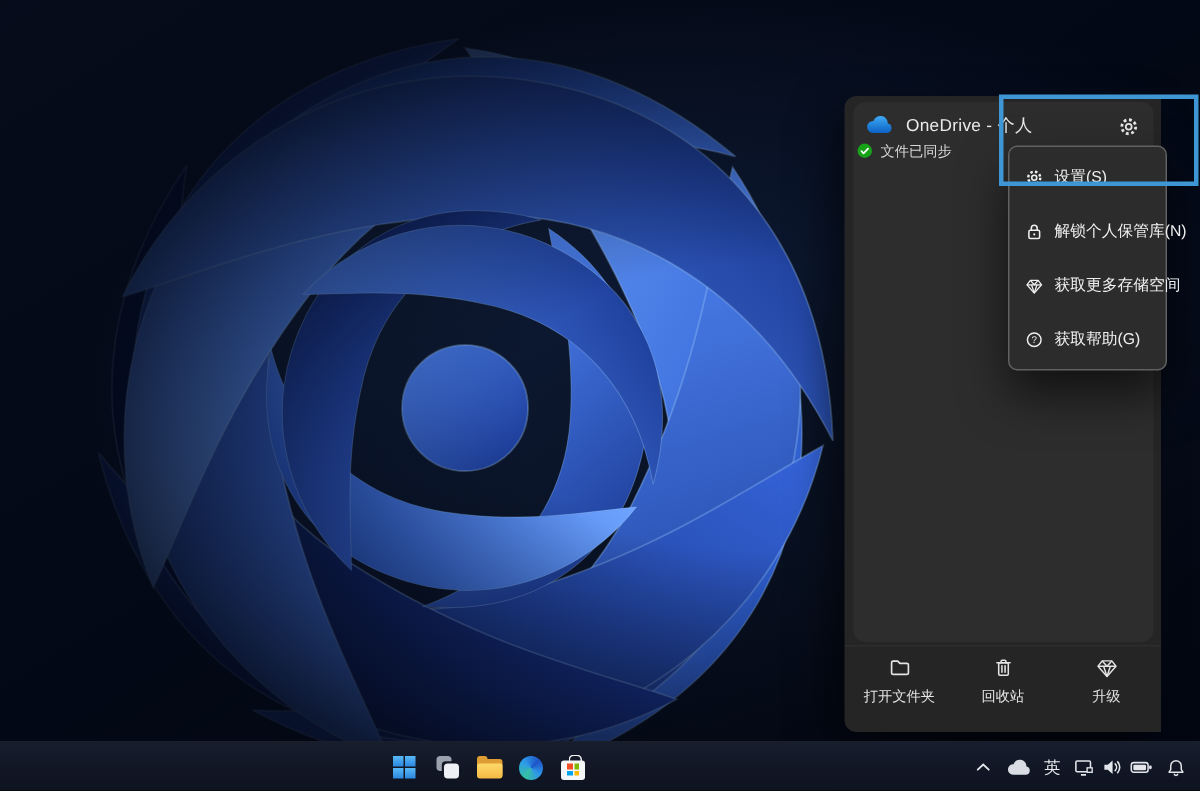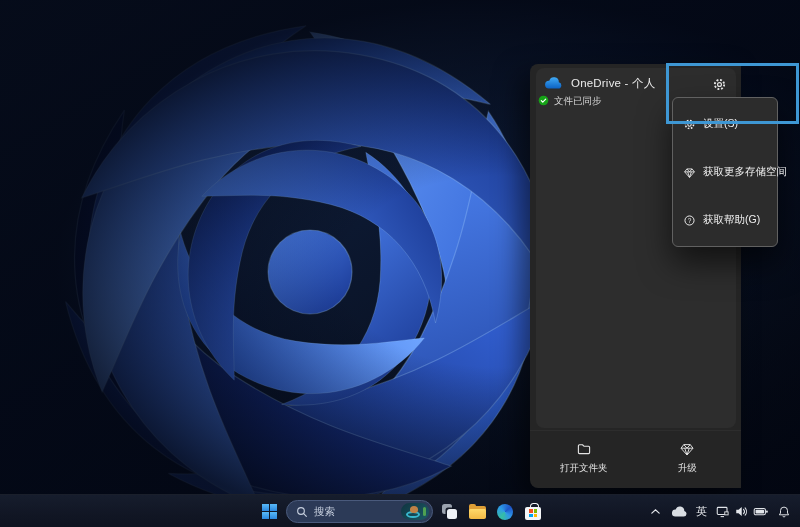--- a/index.html
+++ b/index.html
@@ -44,21 +44,21 @@
     border:1.5px solid #F4F6F8;border-bottom:none;border-radius:3.5px 3.5px 0 0}
   .ms{position:absolute;left:4px;top:2.5px;width:8px;height:8px;display:grid;
     grid-template-columns:3.5px 3.5px;grid-template-rows:3.5px 3.5px;gap:1px}
   .ms i:nth-child(1){background:#F25022}.ms i:nth-child(2){background:#7FBA00}
   .ms i:nth-child(3){background:#00A4EF}.ms i:nth-child(4){background:#FFB900}
   .tb-tray{position:absolute;right:0;top:0;height:33px;display:flex;align-items:center;padding-right:9px}
   .tray-ic{display:flex;align-items:center;justify-content:center;cursor:pointer}
   .ime{font-size:11px;color:#E8EAEE;margin:0 8px;cursor:pointer}
 
   
-  .flyout{position:absolute;left:530px;top:64px;width:211px;height:424px;background:#252525;
+  .flyout{position:absolute;left:563px;top:64px;width:211px;height:424px;background:#252525;
     border-radius:8px 0 0 8px;box-shadow:-10px 10px 26px rgba(0,0,0,.5);z-index:3}
   .fly-card{position:absolute;left:6px;top:4px;right:5px;height:360px;background:#2D2D2D;border-radius:8px}
   .fly-head{position:absolute;left:14px;top:12px;display:flex;align-items:center;gap:8px}
   .fly-title{color:#EAEAEA;font-size:11.5px;letter-spacing:.2px}
   .fly-status{position:absolute;left:8px;top:31px;display:flex;align-items:flex-start;gap:5px}
   .fly-status-text{color:#D8D8D8;font-size:9.5px}
   .fly-gear{position:absolute;right:13px;top:11px;width:18px;height:18px;display:flex;
     align-items:center;justify-content:center;cursor:pointer}
 
   .menu{position:absolute;left:672px;top:97px;width:106px;height:150px;background:#2C2C2C;
@@ -67,21 +67,21 @@
   .menu-row{flex:1;display:flex;align-items:center;gap:7px;padding-left:10px;color:#F0F0F0;
     font-size:10.5px;cursor:pointer;white-space:nowrap}
   .mi{width:13px;height:13px;flex:none;display:flex}
   .menu-chev{margin-left:auto;margin-right:7px;display:flex}
 
   .callout{position:absolute;left:666px;top:63px;width:133px;height:61px;
     border:3px solid #3E97D4;z-index:6;pointer-events:none}
 
   .fly-foot{position:absolute;left:0;right:0;bottom:0;height:58px;display:flex;
     padding:6px 2px 9px;border-top:1px solid rgba(255,255,255,.04)}
-  .foot-btn{flex:1;display:flex;flex-direction:column;align-items:center;justify-content:center;
+  .foot-btn{flex:1;display:flex;flex-direction:column;align-items:center;
     gap:5px;color:#E4E4E4;font-size:9.5px;cursor:pointer}
   .fi{width:16px;height:16px;display:flex}
 </style>
 </head>
 <body>
 
 <div class="stage">
 
   <svg class="wallpaper" viewBox="0 0 800 494" preserveAspectRatio="none">
     <defs>
@@ -172,20 +172,32 @@
       <div class="foot-btn">
         <span class="fi">
           <svg viewBox="0 0 20 20" width="16" height="16" fill="none" stroke="#E4E4E4" stroke-width="1.4" stroke-linejoin="round">
             <path d="M3 6 a1.3 1.3 0 0 1 1.3-1.3 h3.8 l1.8 1.8 h5.8 a1.3 1.3 0 0 1 1.3 1.3 v6.7 a1.3 1.3 0 0 1-1.3 1.3 H4.3 A1.3 1.3 0 0 1 3 14.5 Z"></path>
           </svg>
         </span>
         <span>打开文件夹</span>
       </div>
       <div class="foot-btn">
         <span class="fi">
+          <svg viewBox="0 0 20 20" width="16" height="16" fill="none" stroke="#E4E4E4" stroke-width="1.3" stroke-linecap="round">
+            <path d="M4.5 6 h11"></path>
+              <path d="M8 6 V4.8 a.8.8 0 0 1 .8-.8 h2.4 a.8.8 0 0 1 .8.8 V6"></path>
+            <rect x="6" y="6" width="8" height="10.5" rx="1"></rect>
+            <line x1="8.7" y1="8.5" x2="8.7" y2="14"></line>
+              <line x1="11.3" y1="8.5" x2="11.3" y2="14"></line>
+          </svg>
+        </span>
+        <span>回收站</span>
+      </div>
+      <div class="foot-btn">
+        <span class="fi">
           <svg viewBox="0 0 20 20" width="16" height="16" fill="none" stroke="#E4E4E4" stroke-width="1.2" stroke-linejoin="round">
             <path d="M6 4.5 h8 l3.5 4.5 L10 17.5 2.5 9 Z"></path>
               <path d="M2.5 9 h15"></path>
             <path d="M6 4.5 l4 4.5 4-4.5"></path>
               <path d="M10 17.5 7.2 9"></path>
               <path d="M10 17.5 12.8 9"></path>
           </svg>
         </span>
         <span>升级</span>
       </div>
@@ -197,20 +209,30 @@
       <span class="mi">
         <svg viewBox="0 0 20 20" width="13" height="13">
           <circle cx="10" cy="10" r="6.2" fill="none" stroke="#EFEFEF" stroke-width="2.5" stroke-dasharray="2.55 2.32"></circle>
           <circle cx="10" cy="10" r="2.6" fill="none" stroke="#EFEFEF" stroke-width="1.6"></circle>
         </svg>
       </span>
       <span>设置(S)</span>
     </div>
     <div class="menu-row">
       <span class="mi">
+        <svg viewBox="0 0 20 20" width="13" height="13" fill="none" stroke="#EFEFEF" stroke-width="1.6">
+          <rect x="4.5" y="8.5" width="11" height="8.5" rx="1.5"></rect>
+          <path d="M7 8.5 V6.3 a3 3 0 0 1 6 0 V8.5"></path>
+          <circle cx="10" cy="12.7" r="1.1" fill="#EFEFEF" stroke="none"></circle>
+        </svg>
+      </span>
+      <span>解锁个人保管库(N)</span>
+    </div>
+    <div class="menu-row">
+      <span class="mi">
         <svg viewBox="0 0 20 20" width="13" height="13" fill="none" stroke="#EFEFEF" stroke-width="1.3" stroke-linejoin="round">
           <path d="M6 4.5 h8 l3.5 4.5 L10 17.5 2.5 9 Z"></path>
             <path d="M2.5 9 h15"></path>
           <path d="M6 4.5 l4 4.5 4-4.5"></path>
             <path d="M10 17.5 7.2 9"></path>
             <path d="M10 17.5 12.8 9"></path>
         </svg>
       </span>
       <span>获取更多存储空间</span>
     </div>
@@ -229,34 +251,20 @@
 
   <div class="taskbar">
     <div class="tb-center">
       <div class="tb-start">
         <span class="start-grid">
             <i></i>
             <i></i>
             <i></i>
             <i></i>
           </span>
-      </div>
-      <div class="tb-search">
-        <span style="display:flex">
-          <svg viewBox="0 0 18 18" width="12" height="12" fill="none" stroke="#C7D0DF" stroke-width="1.7" stroke-linecap="round">
-            <circle cx="7.5" cy="7.5" r="5"></circle>
-              <line x1="11.5" y1="11.5" x2="15.5" y2="15.5"></line>
-          </svg>
-        </span>
-        <span class="s-label">搜索</span>
-        <span class="s-art">
-          <span class="ring"></span>
-            <span class="animal"></span>
-            <span class="cactus"></span>
-        </span>
       </div>
       <div class="tb-apps">
         <div class="tb-app">
           <span class="tv">
               <span class="b"></span>
               <span class="f"></span>
             </span>
         </div>
         <div class="tb-app">
           <span class="fo">

